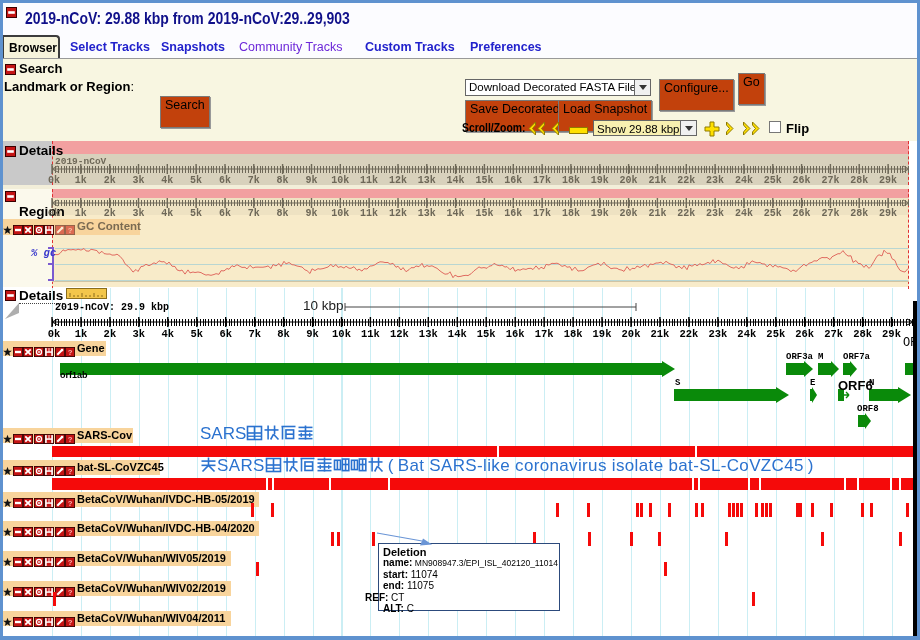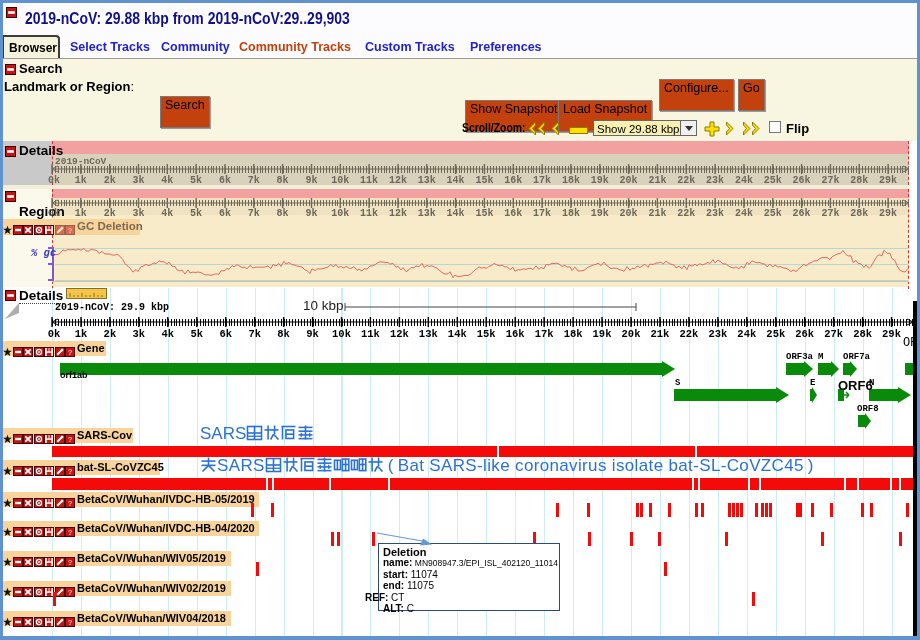--- a/index.html
+++ b/index.html
@@ -14,34 +14,35 @@
     <div style="position:absolute;left:3px;top:3px;width:914px;height:55px;background:#fcfcff;"></div>
     <div style="position:absolute;left:3px;top:58px;width:914px;height:83px;background:#f8f6e1;border-top:1px solid #999;"></div>
     <svg style="position:absolute;left:6px;top:7px" width="11" height="11" viewBox="0 0 11 11">
       <rect x="0.5" y="0.5" width="10" height="10" fill="#c41414" stroke="#3a0000" stroke-width="1"></rect>
       <rect x="2.2" y="4.2" width="6.6" height="2.6" fill="#fff"></rect>
     </svg>
     <div style="position:absolute;left:25px;top:10px;font-family:'Liberation Sans',sans-serif;font-size:16px;font-weight:bold;color:#10108a;transform:scaleX(0.874);transform-origin:left top;white-space:nowrap;">2019-nCoV: 29.88 kbp from 2019-nCoV:29..29,903</div>
     <div style="position:absolute;left:3px;top:35px;width:57px;height:23px;background:#f6f3dc;border-top:2px solid #3c3c3c;border-right:2px solid #3c3c3c;border-left:1px solid #3c3c3c;border-top-right-radius:4px;"></div>
     <div style="position:absolute;left:9px;top:41px;font-family:'Liberation Sans',sans-serif;font-size:12px;font-weight:bold;color:#000;">Browser</div>
     <div style="position:absolute;left:70px;top:40px;font-family:'Liberation Sans',sans-serif;font-size:12.5px;font-weight:bold;color:#2222cc;">Select Tracks</div>
-    <div style="position:absolute;left:161px;top:40px;font-family:'Liberation Sans',sans-serif;font-size:12.5px;font-weight:bold;color:#2222cc;">Community</div>
-    <div style="position:absolute;left:239px;top:40px;font-family:'Liberation Sans',sans-serif;font-size:12.5px;font-weight:bold;color:#c2410c;">Community Tracks</div>
+    <div style="position:absolute;left:161px;top:40px;font-family:'Liberation Sans',sans-serif;font-size:12.5px;font-weight:bold;color:#2222cc;">Snapshots</div>
+    <div style="position:absolute;left:239px;top:40px;font-family:'Liberation Sans',sans-serif;font-size:12.5px;font-weight:normal;color:#6d28d9;">Community Tracks</div>
     <div style="position:absolute;left:365px;top:40px;font-family:'Liberation Sans',sans-serif;font-size:12.5px;font-weight:bold;color:#2222cc;">Custom Tracks</div>
     <div style="position:absolute;left:470px;top:40px;font-family:'Liberation Sans',sans-serif;font-size:12.5px;font-weight:bold;color:#2222cc;">Preferences</div>
     <svg style="position:absolute;left:5px;top:64px" width="11" height="11" viewBox="0 0 11 11">
       <rect x="0.5" y="0.5" width="10" height="10" fill="#c41414" stroke="#3a0000" stroke-width="1"></rect>
       <rect x="2.2" y="4.2" width="6.6" height="2.6" fill="#fff"></rect>
     </svg>
     <div style="position:absolute;left:19px;top:61px;font-family:'Liberation Sans',sans-serif;font-size:13px;font-weight:bold;color:#000;">Search</div>
     <div style="position:absolute;left:4px;top:79px;font-family:'Liberation Sans',sans-serif;font-size:13px;color:#000;"><b>Landmark or Region</b>:</div>
     <div class="btn" style="left:160px;top:96px;">Search</div>
+    <div style="position:absolute;left:465px;top:79px;width:186px;height:17px;background:#fff;border:1px solid #666;font-family:'Liberation Sans',sans-serif;font-size:11.5px;line-height:15px;padding-left:3px;">Download Decorated FASTA File<span class="selarrow"></span></div>
     <div class="btn" style="left:659px;top:79px;">Configure...</div>
-    <div class="btn" style="left:738px;top:79px;">Go</div>
-    <div class="btn" style="left:465px;top:100px;">Show Snapshot</div>
+    <div class="btn" style="left:738px;top:73px;">Go</div>
+    <div class="btn" style="left:465px;top:100px;">Save Decorated</div>
     <div class="btn" style="left:558px;top:100px;">Load Snapshot</div>
     <div style="position:absolute;left:462px;top:121px;font-family:'Liberation Sans',sans-serif;font-size:12.5px;font-weight:bold;color:#000;transform:scaleX(0.83);transform-origin:left top;white-space:nowrap;">Scroll/Zoom:</div>
     <svg style="position:absolute;left:528px;top:121px" width="19" height="15" viewBox="0 0 19 15">
       <path d="M7.5 1 L1 7.5 L7.5 14 L7.5 11 L4.5 7.5 L7.5 4 Z" fill="#ffe000" stroke="#8f7a00" stroke-width="1"></path>
       <path d="M16.5 1 L10 7.5 L16.5 14 L16.5 11 L13.5 7.5 L16.5 4 Z" fill="#ffe000" stroke="#8f7a00" stroke-width="1"></path>
     </svg>
     <svg style="position:absolute;left:551px;top:121px" width="10" height="15" viewBox="0 0 10 15">
       <path d="M7.5 1 L1 7.5 L7.5 14 L7.5 11 L4.5 7.5 L7.5 4 Z" fill="#ffe000" stroke="#8f7a00" stroke-width="1"></path>
     </svg>
     <svg style="position:absolute;left:569px;top:127px" width="19" height="7">
@@ -243,21 +244,21 @@
         <svg style="opacity:0.55;" width="10" height="10" viewBox="0 0 11 11">
           <rect x="0.5" y="0.5" width="10" height="10" fill="#c41414" stroke="#3a0000" stroke-width="1"></rect>
           <path d="M2.5 8.5 L7.5 3.5" stroke="#fff" stroke-width="2.2"></path>
           <rect x="6.5" y="2" width="2.6" height="2.6" fill="#fff"></rect>
         </svg>
         <svg style="opacity:0.55;" width="10" height="10" viewBox="0 0 11 11">
           <rect x="0.5" y="0.5" width="10" height="10" fill="#c41414" stroke="#3a0000" stroke-width="1"></rect>
           <text x="5.5" y="8.8" font-family="Liberation Sans" font-size="8.5" font-weight="bold" fill="#f8b0b0" text-anchor="middle">?</text>
         </svg>
       </span></div>
-    <div style="position:absolute;left:77px;top:220px;font-family:'Liberation Sans',sans-serif;font-size:11.5px;font-weight:bold;color:#7a6a52;">GC Deletion</div>
+    <div style="position:absolute;left:77px;top:220px;font-family:'Liberation Sans',sans-serif;font-size:11.5px;font-weight:bold;color:#7a6a52;">GC Content</div>
     <div style="position:absolute;left:55px;top:248px;width:853px;height:1px;background:#b9d6d2;"></div>
     <div style="position:absolute;left:55px;top:263.5px;width:853px;height:1px;background:#b9d6d2;"></div>
     <div style="position:absolute;left:55px;top:280px;width:853px;height:1px;background:#b9d6d2;"></div>
     <div style="position:absolute;left:52px;top:247px;width:2px;height:34px;background:#7a5ad0;"></div>
     <div style="position:absolute;left:48px;top:247px;width:5px;height:2px;background:#7a5ad0;"></div>
     <div style="position:absolute;left:48px;top:262.5px;width:5px;height:2px;background:#7a5ad0;"></div>
     <div style="position:absolute;left:48px;top:278.5px;width:5px;height:2px;background:#7a5ad0;"></div>
     <div style="position:absolute;left:31px;top:247px;font-family:'Liberation Mono',monospace;font-size:10.5px;font-weight:bold;font-style:italic;color:#3838cc;">% gc</div>
     <svg style="position:absolute;left:0;top:0" width="920" height="300" viewBox="0 0 920 300">
       <polyline points="55,254.6 58,254.6 60,253.4 63,249.8 65,251.0 68,249.5 71,249.9 73,249.5 76,250.1 78,249.2 81,250.1 84,248.5 86,250.9 89,251.2 91,249.3 94,249.9 97,250.6 99,253.5 102,251.3 104,253.6 107,254.1 110,254.0 112,255.1 115,255.0 117,254.2 120,256.3 123,259.8 125,263.8 128,266.2 130,268.2 133,272.1 136,269.5 138,271.5 141,266.5 143,266.3 146,264.3 149,265.7 151,264.7 154,262.8 156,263.8 159,260.8 162,261.9 164,261.6 167,264.2 169,262.0 172,266.2 175,266.5 177,269.9 180,270.9 182,270.0 185,274.1 188,269.9 190,272.9 193,272.0 195,272.5 198,272.0 201,272.6 203,273.8 206,275.1 208,274.7 211,275.3 214,274.5 216,273.7 219,274.3 221,270.7 224,270.9 227,268.5 229,269.3 232,265.6 234,266.8 237,264.7 240,266.4 242,267.4 245,267.3 247,268.9 250,265.3 253,268.1 255,267.2 258,267.1 260,267.2 263,267.2 266,266.7 268,265.9 271,268.6 273,264.5 276,265.9 279,263.5 281,266.5 284,261.3 286,263.9 289,262.5 292,264.7 294,264.9 297,266.0 299,266.4 302,267.0 305,269.9 307,270.6 310,273.5 312,268.8 315,270.5 318,268.7 320,269.1 323,268.6 325,268.0 328,267.0 331,264.3 333,266.9 336,264.5 338,267.4 341,266.6 344,268.1 346,266.3 349,268.2 351,268.3 354,266.7 357,270.4 359,269.1 362,271.1 364,268.7 367,269.0 370,266.0 372,265.9 375,264.8 377,263.2 380,261.8 383,262.0 385,262.5 388,262.5 390,264.2 393,263.3 396,267.3 398,266.2 401,270.0 403,267.6 406,271.7 409,269.7 411,267.7 414,267.7 416,266.0 419,266.7 422,263.3 424,267.3 427,265.5 429,266.4 432,265.8 435,267.4 437,268.3 440,270.9 442,272.4 445,274.2 448,273.8 450,271.8 453,277.7 455,275.1 458,276.7 461,276.3 463,275.7 466,275.3 468,275.6 471,273.8 474,270.8 476,269.3 479,266.9 481,268.0 484,267.6 487,268.3 489,266.3 492,265.5 494,263.3 497,265.1 500,265.8 502,265.1 505,267.1 507,266.6 510,269.7 513,267.2 515,271.3 518,269.5 520,270.2 523,268.8 526,269.4 528,268.5 531,268.3 533,269.6 536,265.9 539,269.4 541,267.2 544,268.8 546,264.4 549,265.0 552,263.3 554,263.5 557,263.2 559,264.0 562,266.4 565,265.4 567,267.2 570,266.8 572,270.5 575,267.1 578,271.1 580,270.8 583,270.7 585,269.7 588,267.2 591,266.0 593,265.1 596,264.4 598,263.1 601,265.6 604,262.1 606,265.0 609,267.0 611,268.7 614,268.1 617,268.3 619,269.5 622,270.2 624,271.4 627,266.6 630,270.4 632,268.3 635,268.6 637,266.0 640,267.5 643,265.5 645,264.3 648,267.4 650,264.0 653,264.5 656,263.0 658,263.0 661,262.2 663,264.1 666,261.3 669,263.4 671,264.2 674,265.0 676,267.9 679,266.2 682,268.7 684,265.6 687,269.7 689,264.9 692,266.2 695,264.2 697,265.8 700,263.6 702,264.9 705,264.0 708,262.3 710,263.6 713,259.6 715,262.9 718,260.1 721,262.0 723,263.8 726,264.0 728,265.5 731,267.3 734,268.2 736,266.7 739,268.9 741,266.3 744,268.1 747,262.3 749,264.4 752,260.8 754,261.8 757,262.8 760,262.5 762,263.8 765,264.1 767,266.9 770,264.1 773,267.2 775,264.9 778,267.1 780,266.5 783,267.9 786,268.3 788,269.2 791,271.6 793,270.0 796,271.5 799,268.6 801,266.9 804,264.1 806,266.1 809,263.3 812,262.3 814,260.8 817,261.0 819,259.0 822,257.5 825,257.7 827,257.5 830,259.6 832,256.8 835,255.2 838,253.7 840,253.8 843,250.6 845,253.5 848,256.0 851,255.8 853,262.4 856,260.5 858,263.3 861,263.9 864,267.4 866,265.0 869,268.4 871,266.4 874,261.3 877,256.2 879,254.8 882,255.9 884,250.2 887,253.3 890,253.3 892,258.7 895,260.5 897,265.7 900,270.4 903,271.6 905,272.0 908,268.5" fill="none" stroke="#e06a60" stroke-width="1"></polyline>
@@ -775,21 +776,21 @@
         <svg style="" width="10" height="10" viewBox="0 0 11 11">
           <rect x="0.5" y="0.5" width="10" height="10" fill="#c41414" stroke="#3a0000" stroke-width="1"></rect>
           <path d="M2.5 8.5 L7.5 3.5" stroke="#fff" stroke-width="2.2"></path>
           <rect x="6.5" y="2" width="2.6" height="2.6" fill="#fff"></rect>
         </svg>
         <svg style="" width="10" height="10" viewBox="0 0 11 11">
           <rect x="0.5" y="0.5" width="10" height="10" fill="#c41414" stroke="#3a0000" stroke-width="1"></rect>
           <text x="5.5" y="8.8" font-family="Liberation Sans" font-size="8.5" font-weight="bold" fill="#f8b0b0" text-anchor="middle">?</text>
         </svg>
       </span></div>
-    <div style="position:absolute;left:77px;top:612px;font-family:'Liberation Sans',sans-serif;font-size:11px;font-weight:bold;color:#000;white-space:nowrap;">BetaCoV/Wuhan/WIV04/2018</div>
+    <div style="position:absolute;left:77px;top:612px;font-family:'Liberation Sans',sans-serif;font-size:11px;font-weight:bold;color:#000;white-space:nowrap;">BetaCoV/Wuhan/WIV04/2011</div>
     <div style="position:absolute;left:378px;top:543px;width:182px;height:68px;background:#fff;border:1.5px solid #2c4a7c;z-index:5;"></div>
     <div style="position:absolute;left:383px;top:545.5px;font-family:'Liberation Sans',sans-serif;font-size:10px;color:#000;z-index:6;white-space:nowrap;"><span style="font-size:11px;font-weight:bold;">Deletion</span></div>
     <div style="position:absolute;left:383px;top:557px;font-family:'Liberation Sans',sans-serif;font-size:10px;color:#000;z-index:6;white-space:nowrap;"><b>name:</b><span style="font-size:8.5px;"> MN908947.3/EPI_ISL_402120_11014</span></div>
     <div style="position:absolute;left:383px;top:568.5px;font-family:'Liberation Sans',sans-serif;font-size:10px;color:#000;z-index:6;white-space:nowrap;"><b>start:</b> 11074</div>
     <div style="position:absolute;left:383px;top:580px;font-family:'Liberation Sans',sans-serif;font-size:10px;color:#000;z-index:6;white-space:nowrap;"><b>end:</b> 11075</div>
     <div style="position:absolute;left:365px;top:591.5px;font-family:'Liberation Sans',sans-serif;font-size:10px;color:#000;z-index:6;white-space:nowrap;"><b>REF:</b> CT</div>
     <div style="position:absolute;left:383px;top:602.5px;font-family:'Liberation Sans',sans-serif;font-size:10px;color:#000;z-index:6;white-space:nowrap;"><b>ALT:</b> C</div>
     <svg style="position:absolute;left:368px;top:524px;z-index:6" width="70" height="24">
       <path d="M9 9 L54 17" stroke="#6a95d6" stroke-width="1.2" fill="none"></path>
       <path d="M64 20.5 L52 21.5 L55 14.5 Z" fill="#6a95d6"></path>

